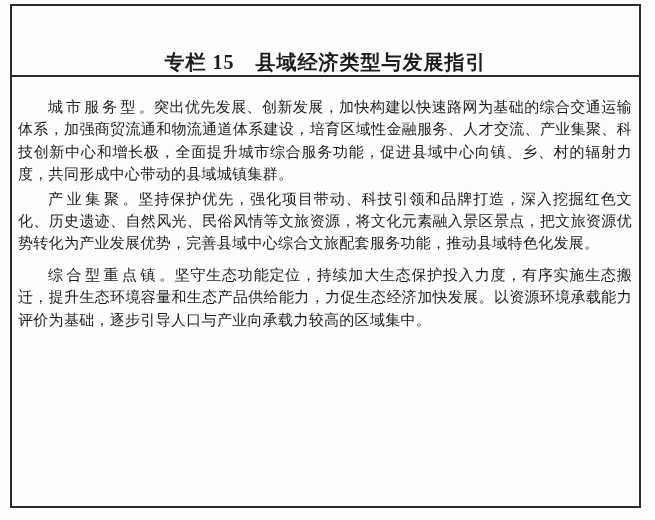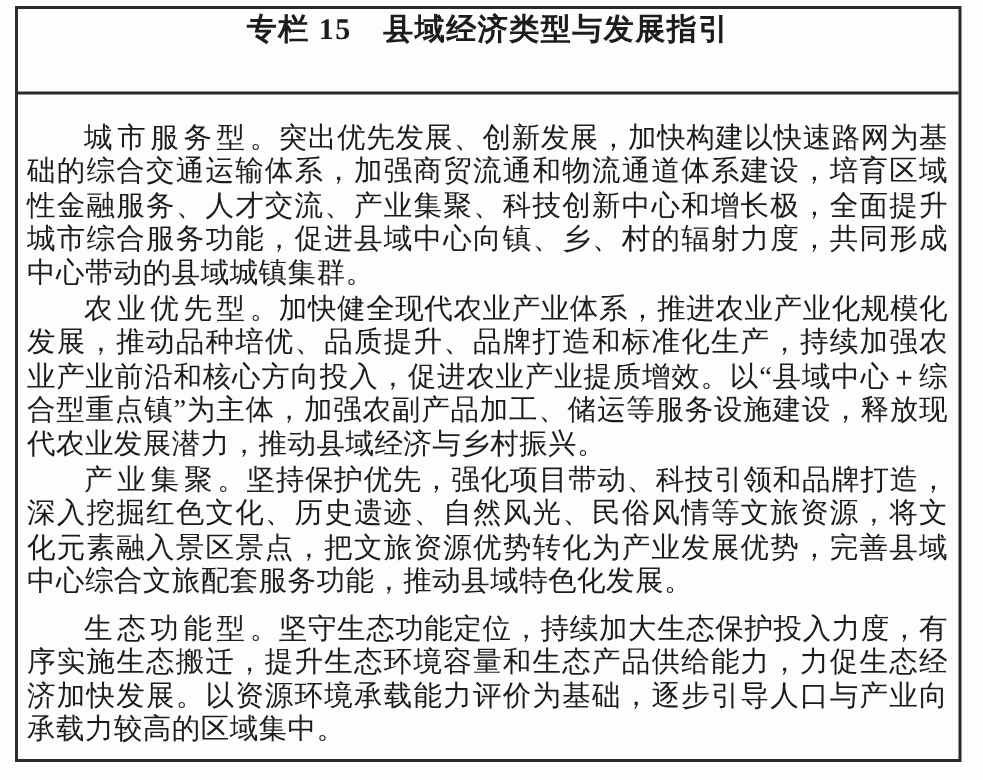--- a/index.html
+++ b/index.html
@@ -19,38 +19,40 @@
     position: absolute;
     left: 10px;
     top: 4px;
     width: 631px;
     height: 504px;
     border: 2px solid #2b2b2b;
     background: #fdfdfd;
     box-sizing: border-box;
   }
   .panel-header {
-    height: 57px;
+    height: 27px;
     border-bottom: 2px solid #2b2b2b;
     display: flex;
+    align-items: center;
     justify-content: center;
     box-sizing: border-box;
+    margin-top: 44px;
   }
   .panel-title {
     font-size: 20px;
     font-weight: bold;
     letter-spacing: 1px;
     white-space: nowrap;
   }
   .panel-body {
     padding: 19px 7px 0 6px;
   }
   .para {
     margin: 0 0 2px 0;
-    font-size: 19px;
+    font-size: 15px;
     line-height: 22.4px;
     text-align: justify;
     text-indent: 2em;
     letter-spacing: 0.3px;
   }
   .para-last {
     margin-top: 9px;
   }
   .type-label {
     letter-spacing: 3px;
@@ -61,20 +63,19 @@
 
 <div class="panel">
   <div class="panel-header">
     <div class="panel-title">专栏 15　县域经济类型与发展指引</div>
   </div>
   <div class="panel-body">
 
     <p class="para"><span class="type-label">城市服务型</span><span>。突出优先发展、创新发展，加快构建以快速路网为基础的综合交通运输体系，加强商贸流通和物流通道体系建设，培育区域性金融服务、人才交流、产业集聚、科技创新中心和增长极，全面提升城市综合服务功能，促进县域中心向镇、乡、村的辐射力度，共同形成中心带动的县域城镇集群。</span></p>
 
 
-    <p class="para"><span class="type-label">农业优先型</span><span>。加快健全现代农业产业体系，推进农业产业化规模化发展，推动品种培优、品质提升、品牌打造和标准化生产，持续加强农业产业前沿和核心方向投入，促进农业产业提质增效。以“县域中心＋综合型重点镇”为主体，加强农副产品加工、储运等服务设施建设，释放现代农业发展潜力，推动县域经济与乡村振兴。</span></p>
 
     <p class="para"><span class="type-label">产业集聚</span><span>。坚持保护优先，强化项目带动、科技引领和品牌打造，深入挖掘红色文化、历史遗迹、自然风光、民俗风情等文旅资源，将文化元素融入景区景点，把文旅资源优势转化为产业发展优势，完善县域中心综合文旅配套服务功能，推动县域特色化发展。</span></p>
 
-    <p class="para para-last"><span class="type-label">生态功能型</span><span>。坚守生态功能定位，持续加大生态保护投入力度，有序实施生态搬迁，提升生态环境容量和生态产品供给能力，力促生态经济加快发展。以资源环境承载能力评价为基础，逐步引导人口与产业向承载力较高的区域集中。</span></p>
+    <p class="para para-last"><span class="type-label">综合型重点镇</span><span>。坚守生态功能定位，持续加大生态保护投入力度，有序实施生态搬迁，提升生态环境容量和生态产品供给能力，力促生态经济加快发展。以资源环境承载能力评价为基础，逐步引导人口与产业向承载力较高的区域集中。</span></p>
 
   </div>
 </div>
 
 </body></html>

